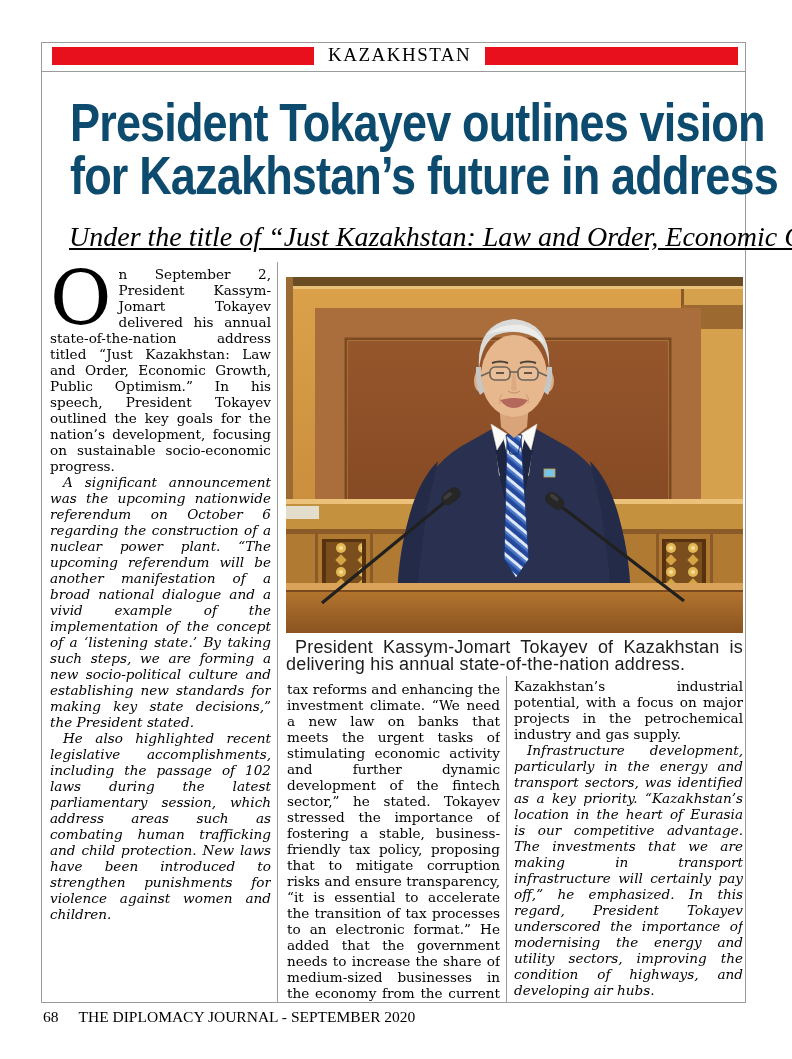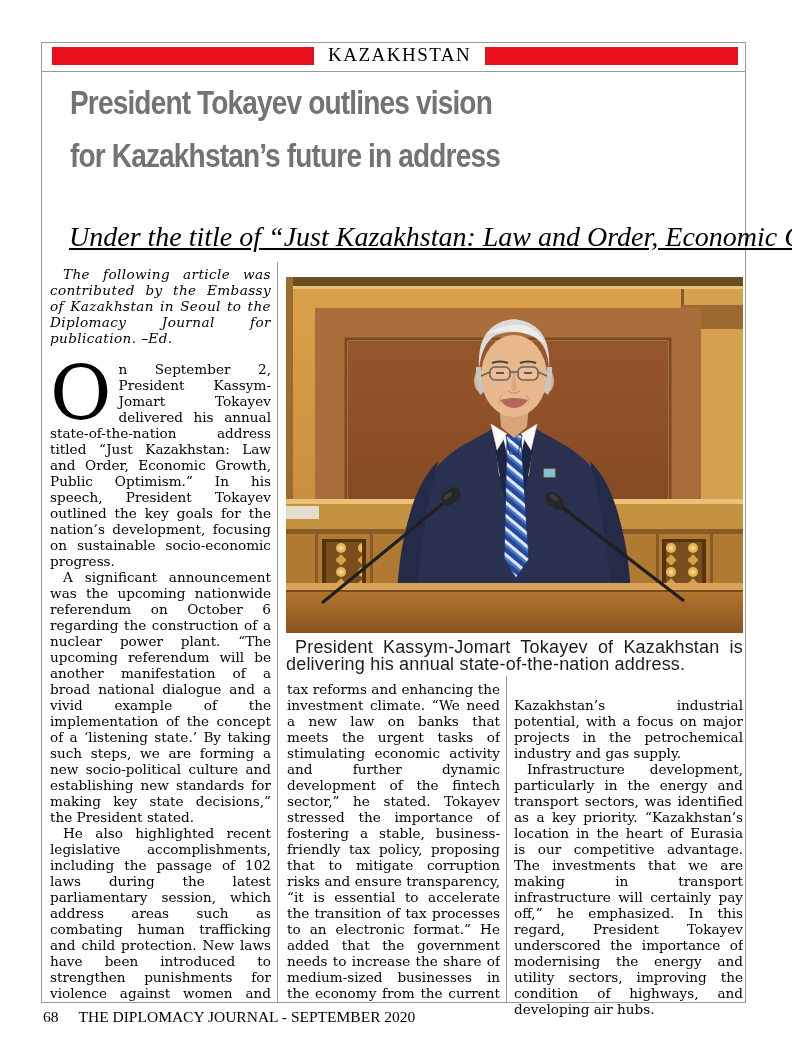--- a/index.html
+++ b/index.html
@@ -16,37 +16,37 @@
   .banner .bar{background:#e8101c;height:18px;}
   .banner .bar-left{width:262px;}
   .banner .bar-right{flex:1;}
   .banner .label{
     font-family:"Liberation Serif",serif;font-size:19px;letter-spacing:1.5px;
     padding:0 14px;white-space:nowrap;transform:translateY(-1px);
   }
   .header-divider{position:absolute;left:41px;top:71px;width:705px;height:1px;background:#9b9b9b;}
   
   .headline{
-    position:absolute;left:70px;top:76px;width:660px;
+    position:absolute;left:70px;top:96px;width:660px;
     font-family:"Liberation Sans",sans-serif;font-weight:bold;
-    font-size:33px;line-height:53px;letter-spacing:-1px;color:#737373;
+    font-size:53px;line-height:53px;letter-spacing:-1px;color:#0c4a6e;
   }
   .headline .hl-line{display:block;transform:scaleX(0.85);transform-origin:0 50%;white-space:nowrap;}
   .subtitle{
     position:absolute;left:69px;top:214px;
     font-family:"Liberation Serif",serif;font-style:italic;
     font-size:28px;text-decoration:underline;white-space:nowrap;margin-top:7px;
   }
   
   .col{position:absolute;overflow:hidden;text-align:justify;font-size:13.6px;line-height:16px;}
   .col-1{left:50px;top:266px;width:221px;height:737px;}
   .col-2{left:287px;top:681px;width:213px;height:322px;}
-  .col-3{left:514px;top:697px;width:229px;height:322px;}
+  .col-3{left:514px;top:678px;width:229px;height:322px;}
   .col p{margin:0;}
-  .col p.indent{text-indent:13px;}
+  .col p.indent{text-indent:13px;font-style:italic;}
   .editor-note{font-style:italic;margin-bottom:15px !important;text-indent:13px;
     letter-spacing:0.4px;}
   .dropcap{
     float:left;font-family:"DejaVu Serif",serif;font-size:75px;line-height:60px;
     padding:2px 7px 0 0;font-weight:normal;
   }
   .rule{position:absolute;width:1px;background:#9b9b9b;}
   .rule-1{left:277px;top:262px;height:741px;}
   .rule-2{left:506px;top:676px;height:327px;}
   
@@ -75,21 +75,20 @@
 </div>
 <div class="header-divider"></div>
 
 <h1 class="headline" style="margin:0;">
   <span class="hl-line">President Tokayev outlines vision</span>
   <span class="hl-line">for Kazakhstan’s future in address</span>
 </h1>
 <div class="subtitle">Under the title of “Just Kazakhstan: Law and Order, Economic Growth”</div>
 
 <div class="col col-1">
-  <p class="editor-note">The following article was contributed by the Embassy of Kazakhstan in Seoul to the Diplomacy Journal for publication. –Ed.</p>
   <p><span class="dropcap">O</span><span>n September 2, President Kassym-Jomart Tokayev delivered his annual state-of-the-nation address titled “Just Kazakhstan: Law and Order, Economic Growth, Public Optimism.” In his speech, President Tokayev outlined the key goals for the nation’s development, focusing on sustainable socio-economic progress.</span></p>
   <p class="indent">A significant announcement was the upcoming nationwide referendum on October 6 regarding the construction of a nuclear power plant. “The upcoming referendum will be another manifestation of a broad national dialogue and a vivid example of the implementation of the concept of a ‘listening state.’ By taking such steps, we are forming a new socio-political culture and establishing new standards for making key state decisions,” the President stated.</p>
   <p class="indent">He also highlighted recent legislative accomplishments, including the passage of 102 laws during the latest parliamentary session, which address areas such as combating human trafficking and child protection. New laws have been introduced to strengthen punishments for violence against women and children.</p>
 
 </div>
 
 <div class="rule rule-1"></div>
 
 <div class="photo-wrap">
 <svg width="457" height="356" viewBox="0 0 457 356" xmlns="http://www.w3.org/2000/svg">

